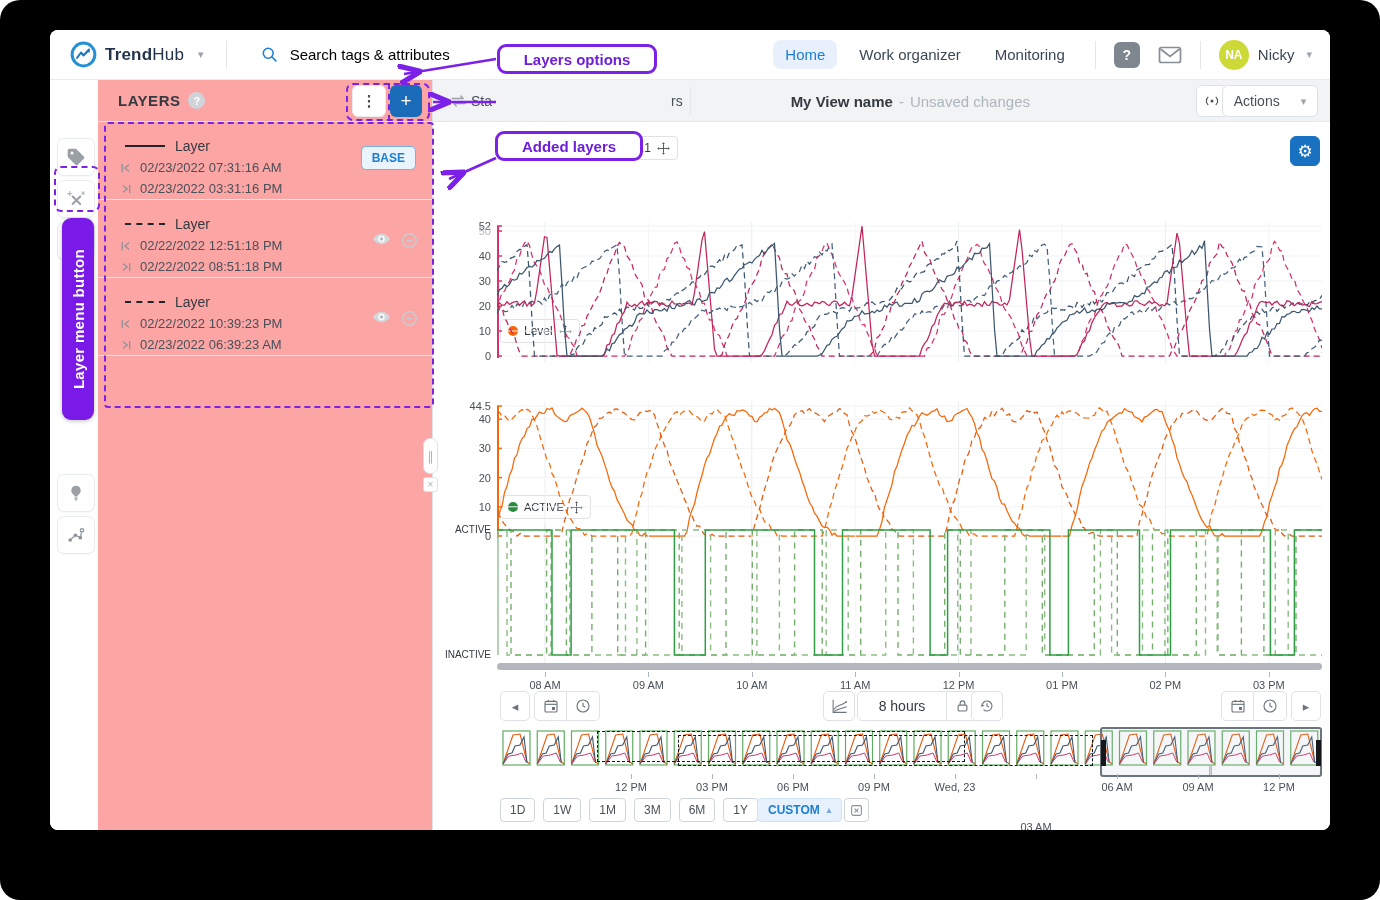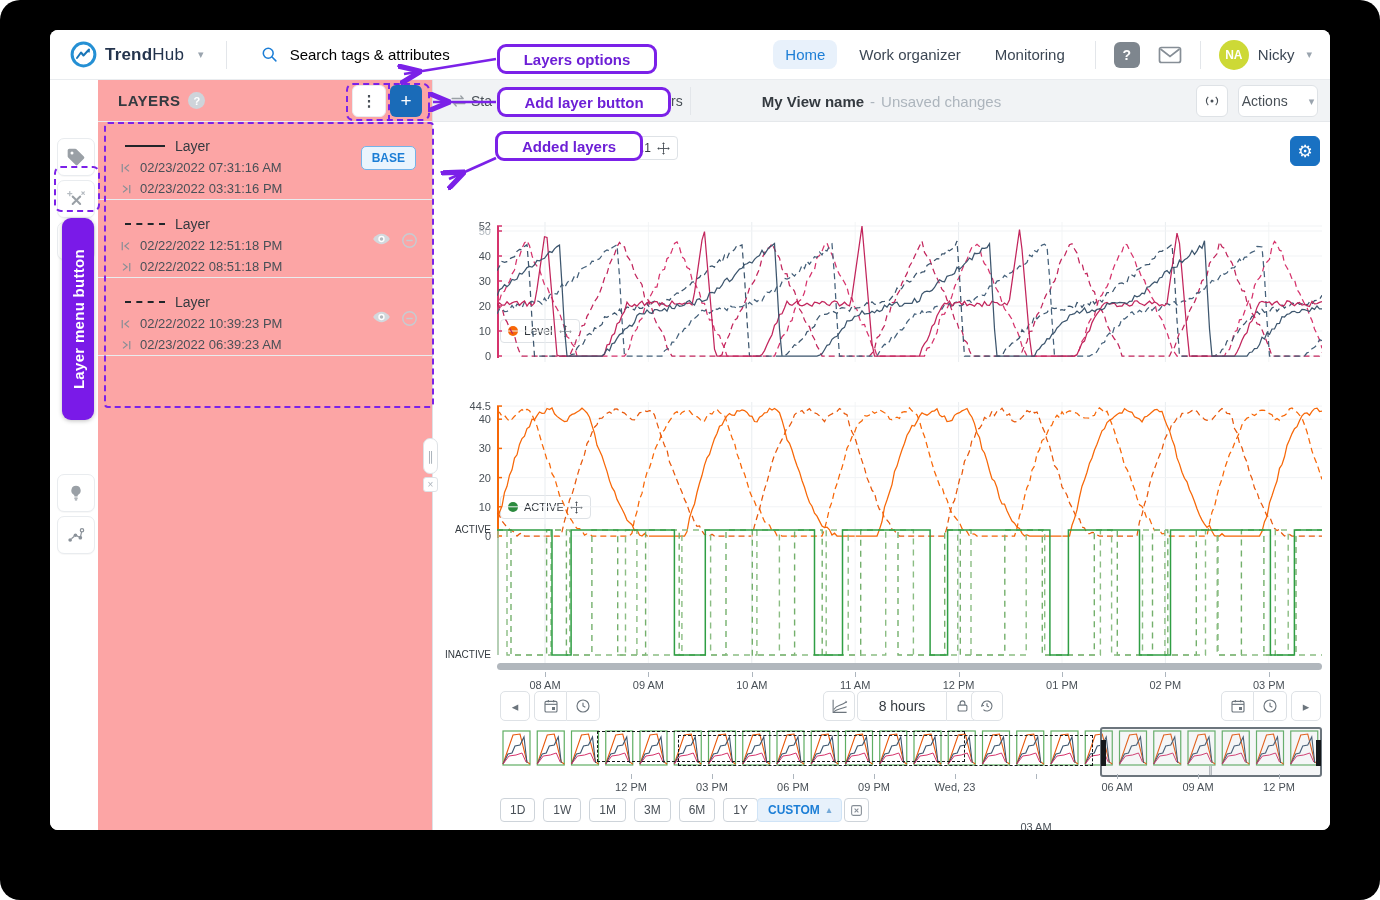--- a/index.html
+++ b/index.html
@@ -36,21 +36,21 @@
 .swatch{display:inline-block;width:40px;border-top:2.5px solid #212529;vertical-align:middle}
 .swatch.dashed{border-top-style:dashed}
 .layer-name{font-size:14px;color:#343a40;margin-left:10px;vertical-align:middle}
 .layer-date{display:flex;align-items:center;gap:8px;margin-top:6px;margin-left:-5px;font-size:13px;color:#495057}
 .badge{position:absolute;right:16px;top:24px;border:1.5px solid #74b3e8;background:#eaf4fd;color:#1c7ed6;font-size:12px;font-weight:700;padding:4px 10px;border-radius:5px}
 .item-icons{position:absolute;right:14px;top:32px;display:flex;gap:10px}
 
 .main{position:absolute;left:383px;top:50px;right:0;bottom:0;background:#fff}
 .main-head{position:relative;height:42px;background:#f1f3f5;border-bottom:1px solid #e5e8eb}
 .frag{position:absolute;top:13px;font-size:14px;color:#495057}
-.view-title{position:absolute;left:300px;right:300px;top:0;height:42px;display:flex;align-items:center;justify-content:center;gap:6px;font-size:15px}
+.view-title{position:absolute;left:300px;right:300px;top:0;height:42px;display:flex;align-items:center;justify-content:flex-end;gap:6px;font-size:15px}
 .hbtn{position:absolute;top:5px;height:32px;background:#fff;border:1px solid #dee2e6;border-radius:6px;display:flex;align-items:center;justify-content:center;cursor:pointer;color:#495057}
 .chip{position:absolute;height:24px;background:#fff;border:1px solid #dee2e6;border-radius:4px;display:flex;align-items:center;gap:6px;padding:0 7px;font-size:12px;color:#343a40;cursor:grab}
 .dot{width:10px;height:10px;border-radius:50%}
 .ytick{position:absolute;width:58px;text-align:right;font-size:11px;color:#495057}
 .ibtn{position:absolute;height:30px;background:#fff;border:1px solid #dee2e6;border-radius:5px;display:flex;align-items:center;justify-content:center;color:#6c757d;cursor:pointer;font-size:13px}
 .btngroup{position:absolute;height:30px;display:flex}
 .btngroup .seg{height:30px;background:#fff;border:1px solid #dee2e6;display:flex;align-items:center;justify-content:center;color:#343a40;cursor:pointer}
 .btngroup .seg:first-child{border-radius:5px 0 0 5px}
 .btngroup .seg:last-child{border-radius:0 5px 5px 0;border-left:none}
 .tick-label{position:absolute;font-size:11px;color:#495057;transform:translateX(-50%);white-space:nowrap}
@@ -323,21 +323,21 @@
         <span>
           <svg width="18" height="16" viewBox="0 0 24 20">
                 <g fill="none" stroke="#495057" stroke-width="1.5">
                   <path d="M7 4.5a7.4 7.4 0 0 0 0 11"></path>
                   <path d="M17 4.5a7.4 7.4 0 0 1 0 11"></path>
                 </g>
                 <circle cx="12" cy="10" r="2" fill="#495057"></circle>
               </svg>
         </span>
       </div>
-      <div class="hbtn" style="right:12px;width:80px;gap:21px;font-size:14px">
+      <div class="hbtn" style="right:12px;width:96px;gap:21px;font-size:14px">
         <span>Actions</span>
         <span class="caret" style="margin:0">▾</span>
       </div>
     </div>
 
     <div class="chip" style="left:64px;top:56px;width:88px"></div>
     <div class="chip" style="left:154px;top:56px;width:91px;justify-content:flex-end">
       <span>C.1</span>
       <span>
         <svg width="13" height="13" viewBox="0 0 24 24">
@@ -742,23 +742,20 @@
   <div class="pdash" style="left:338px;top:53px;width:0;height:38px;border-left:2.5px dashed #7b21e8;border-width:0 0 0 2.5px"></div>
   <div class="pdash" style="left:54px;top:92px;width:330px;height:286px;border-radius:4px"></div>
 
   <div class="vlabel" style="left:12px;top:188px;width:32px;height:202px">
     <span>Layer menu button</span>
   </div>
 
   <div class="callout" style="left:447px;top:14px;width:160px;height:30px">
         <span>Layers options</span>
       </div>
-  <div class="callout" style="left:447px;top:57px;width:174px;height:30px">
-        <span>Add layer button</span>
-      </div>
   <div class="callout" style="left:445px;top:101px;width:148px;height:30px">
         <span>Added layers</span>
       </div>
 
   <svg class="abs" style="left:0;top:0;z-index:58;pointer-events:none" width="1280" height="800">
     <defs>
       <marker id="ah" markerWidth="9" markerHeight="8" refX="7" refY="4" orient="auto">
         <path d="M9 0.5L0.5 4L9 7.5" fill="none" stroke="#7b21e8" stroke-width="2"></path>
       </marker>
     </defs>

